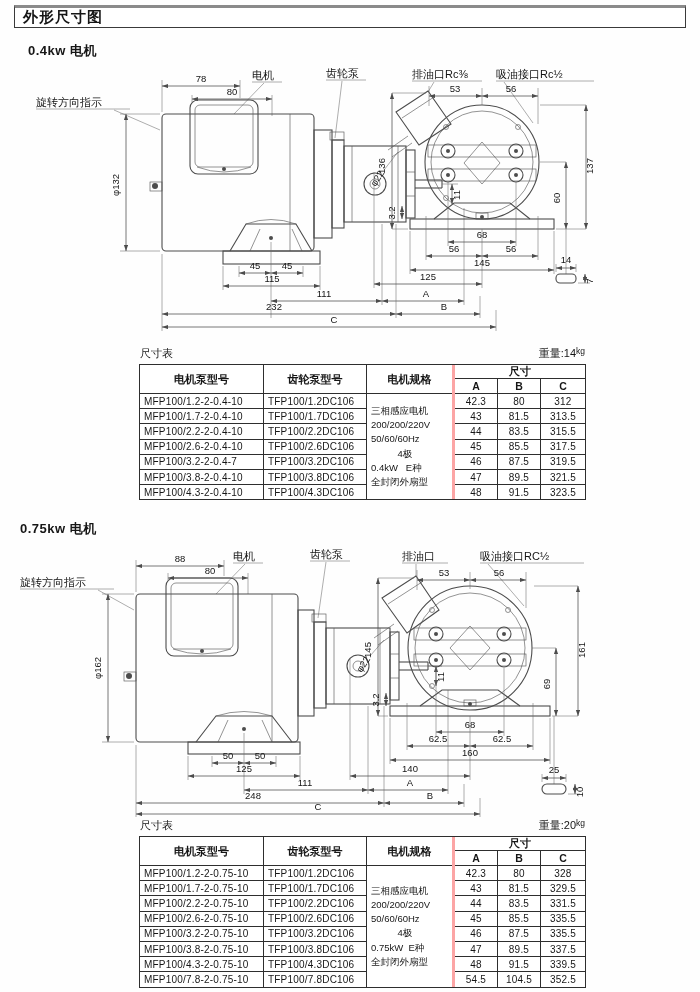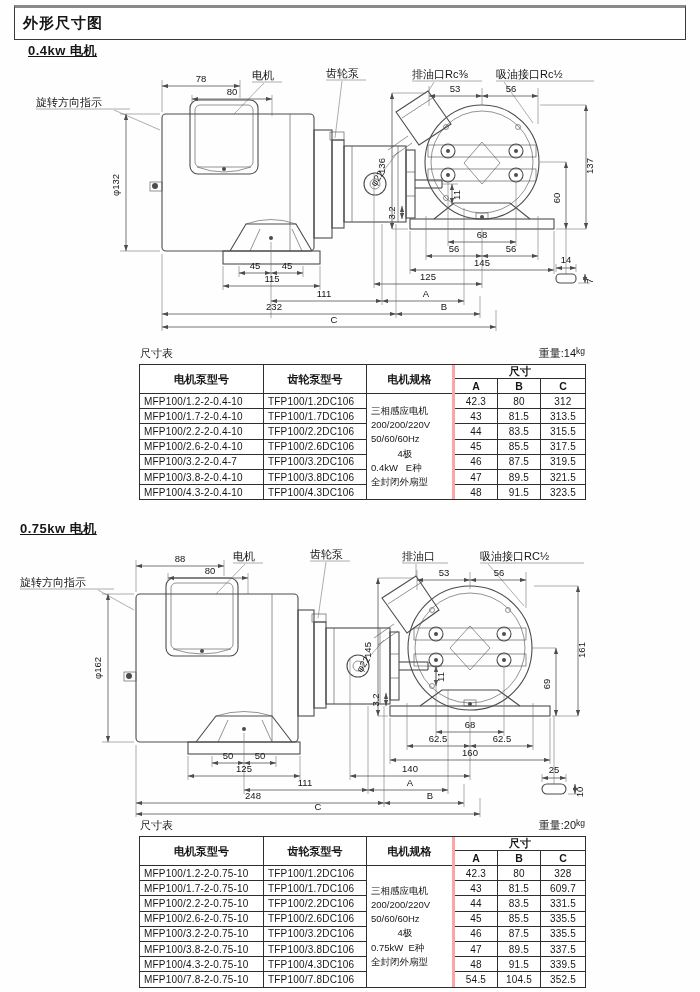--- a/index.html
+++ b/index.html
@@ -1,22 +1,22 @@
 <!DOCTYPE html>
 <html><head>
 <meta charset="utf-8">
 <style>
   html,body{margin:0;padding:0;background:#e8e8e8;}
   .page{position:relative;width:700px;height:992px;background:#fefefe;
         font-family:"Liberation Sans","DejaVu Sans",sans-serif;color:#161616;overflow:hidden;}
-  .title-box{position:absolute;left:14px;top:5px;width:672px;height:35px;
+  .title-box{position:absolute;left:14px;top:5px;width:672px;height:23px;
              border:1px solid #3a3a3a;border-top:3px solid #8a8a8a;
              display:flex;align-items:center;padding-left:8px;box-sizing:border-box;background:#fff;}
   .title-box h1{font-size:15px;margin:0;font-weight:bold;letter-spacing:1px;}
-  .sec-title{position:absolute;font-size:13px;font-weight:bold;margin:0;letter-spacing:0.5px;text-decoration:underline;}
+  .sec-title{position:absolute;font-size:13px;font-weight:bold;margin:0;letter-spacing:0.5px;}
   #sec1-title{left:28px;top:42px;}
   #sec2-title{left:20px;top:520px;text-align:center;}
   svg.drawing{position:absolute;}
   #svg1{left:34px;top:66px;}
   #svg2{left:18px;top:548px;}
   svg .ol{fill:none;stroke:#4c4c4c;stroke-width:1.1;}
   svg .tn{fill:none;stroke:#5a5a5a;stroke-width:0.65;}
   svg .dl{stroke:#4c4c4c;stroke-width:0.75;fill:none;}
   svg .ext{stroke:#6a6a6a;stroke-width:0.55;fill:none;}
   svg .fl{fill:#4c4c4c;stroke:none;}
@@ -587,21 +587,21 @@
                 <div class="td">87.5</div>
                 <div class="td">89.5</div>
                 <div class="td">91.5</div>
                 <div class="td">104.5</div>
               </div>
           </div>
           <div class="subcol s-c">
             <div class="th2">C</div>
             <div class="cells">
                 <div class="td">328</div>
-                <div class="td">609.7</div>
+                <div class="td">329.5</div>
                 <div class="td">331.5</div>
                 <div class="td">335.5</div>
                 <div class="td">335.5</div>
                 <div class="td">337.5</div>
                 <div class="td">339.5</div>
                 <div class="td">352.5</div>
               </div>
           </div>
         </div>
       </div>

